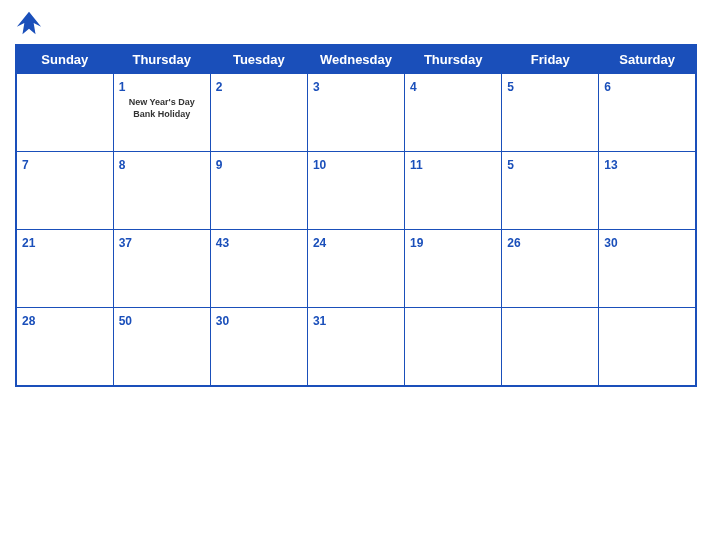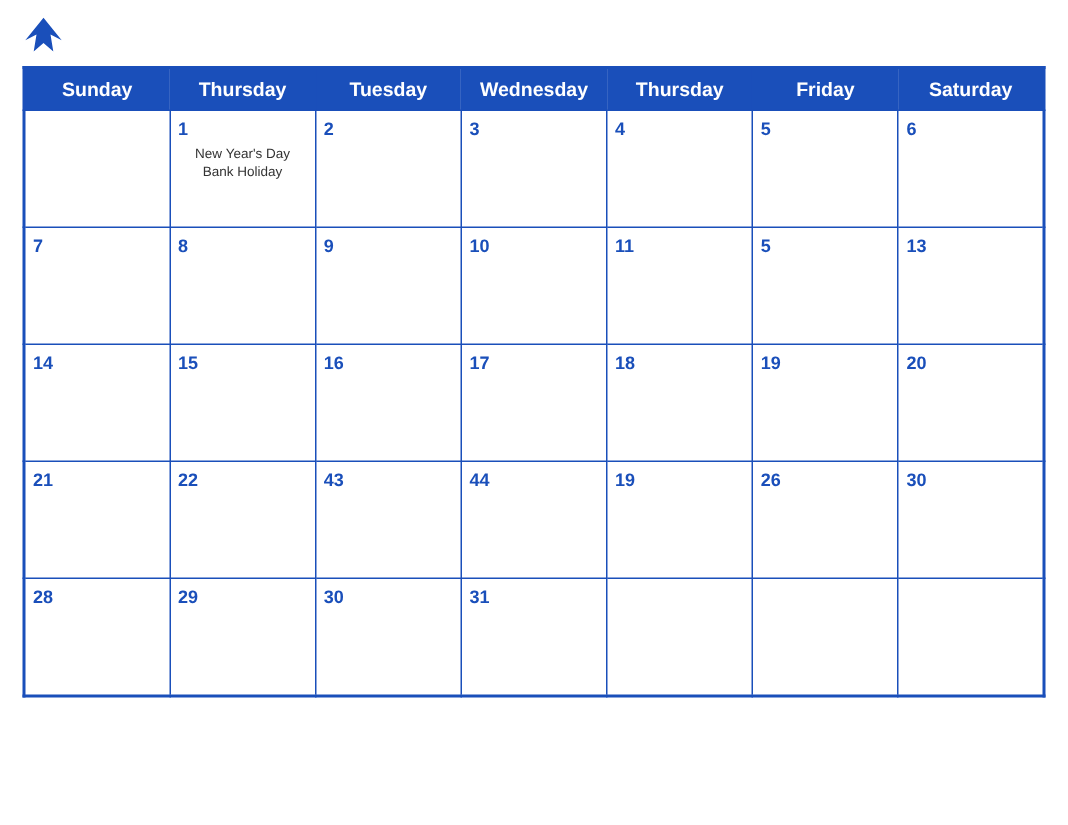--- a/index.html
+++ b/index.html
@@ -90,20 +90,21 @@
     }
     .empty-cell {
       background: #fff;
     }
     .holiday-text {
       font-size: 9px;
       color: #333;
       text-align: center;
       margin-top: 2px;
       line-height: 1.3;
+      font-weight: bold;
     }
   </style>
 </head>
 <body>
 
 <div class="calendar-wrapper">
   <div class="header">
     <div class="logo">
       <svg class="logo-bird" viewBox="0 0 30 30">
         <polygon points="15,2 28,18 20,14 22,26 15,20 8,26 10,14 2,18" fill="#1a4fba"></polygon>
@@ -145,40 +146,31 @@
         <tr class="week-row">
           <td><span class="date-num">7</span></td>
           <td><span class="date-num">8</span></td>
           <td><span class="date-num">9</span></td>
           <td><span class="date-num">10</span></td>
           <td><span class="date-num">11</span></td>
           <td><span class="date-num">5</span></td>
           <td><span class="date-num">13</span></td>
         </tr>
         <tr class="week-row">
-          <td><span class="date-num">14</span></td>
-          <td><span class="date-num">15</span></td>
-          <td><span class="date-num">16</span></td>
-          <td><span class="date-num">17</span></td>
-          <td><span class="date-num">18</span></td>
-          <td><span class="date-num">19</span></td>
-          <td><span class="date-num">20</span></td>
-        </tr>
-        <tr class="week-row">
           <td><span class="date-num">21</span></td>
-          <td><span class="date-num">22</span></td>
+          <td><span class="date-num">37</span></td>
           <td><span class="date-num">43</span></td>
-          <td><span class="date-num">44</span></td>
+          <td><span class="date-num">24</span></td>
           <td><span class="date-num">19</span></td>
           <td><span class="date-num">26</span></td>
           <td><span class="date-num">30</span></td>
         </tr>
         <tr class="week-row">
           <td><span class="date-num">28</span></td>
-          <td><span class="date-num">29</span></td>
+          <td><span class="date-num">50</span></td>
           <td><span class="date-num">30</span></td>
           <td><span class="date-num">31</span></td>
           <td class="empty-cell"></td>
           <td class="empty-cell"></td>
           <td class="empty-cell"></td>
         </tr>
       </tbody>
   </table>
 </div>
 

